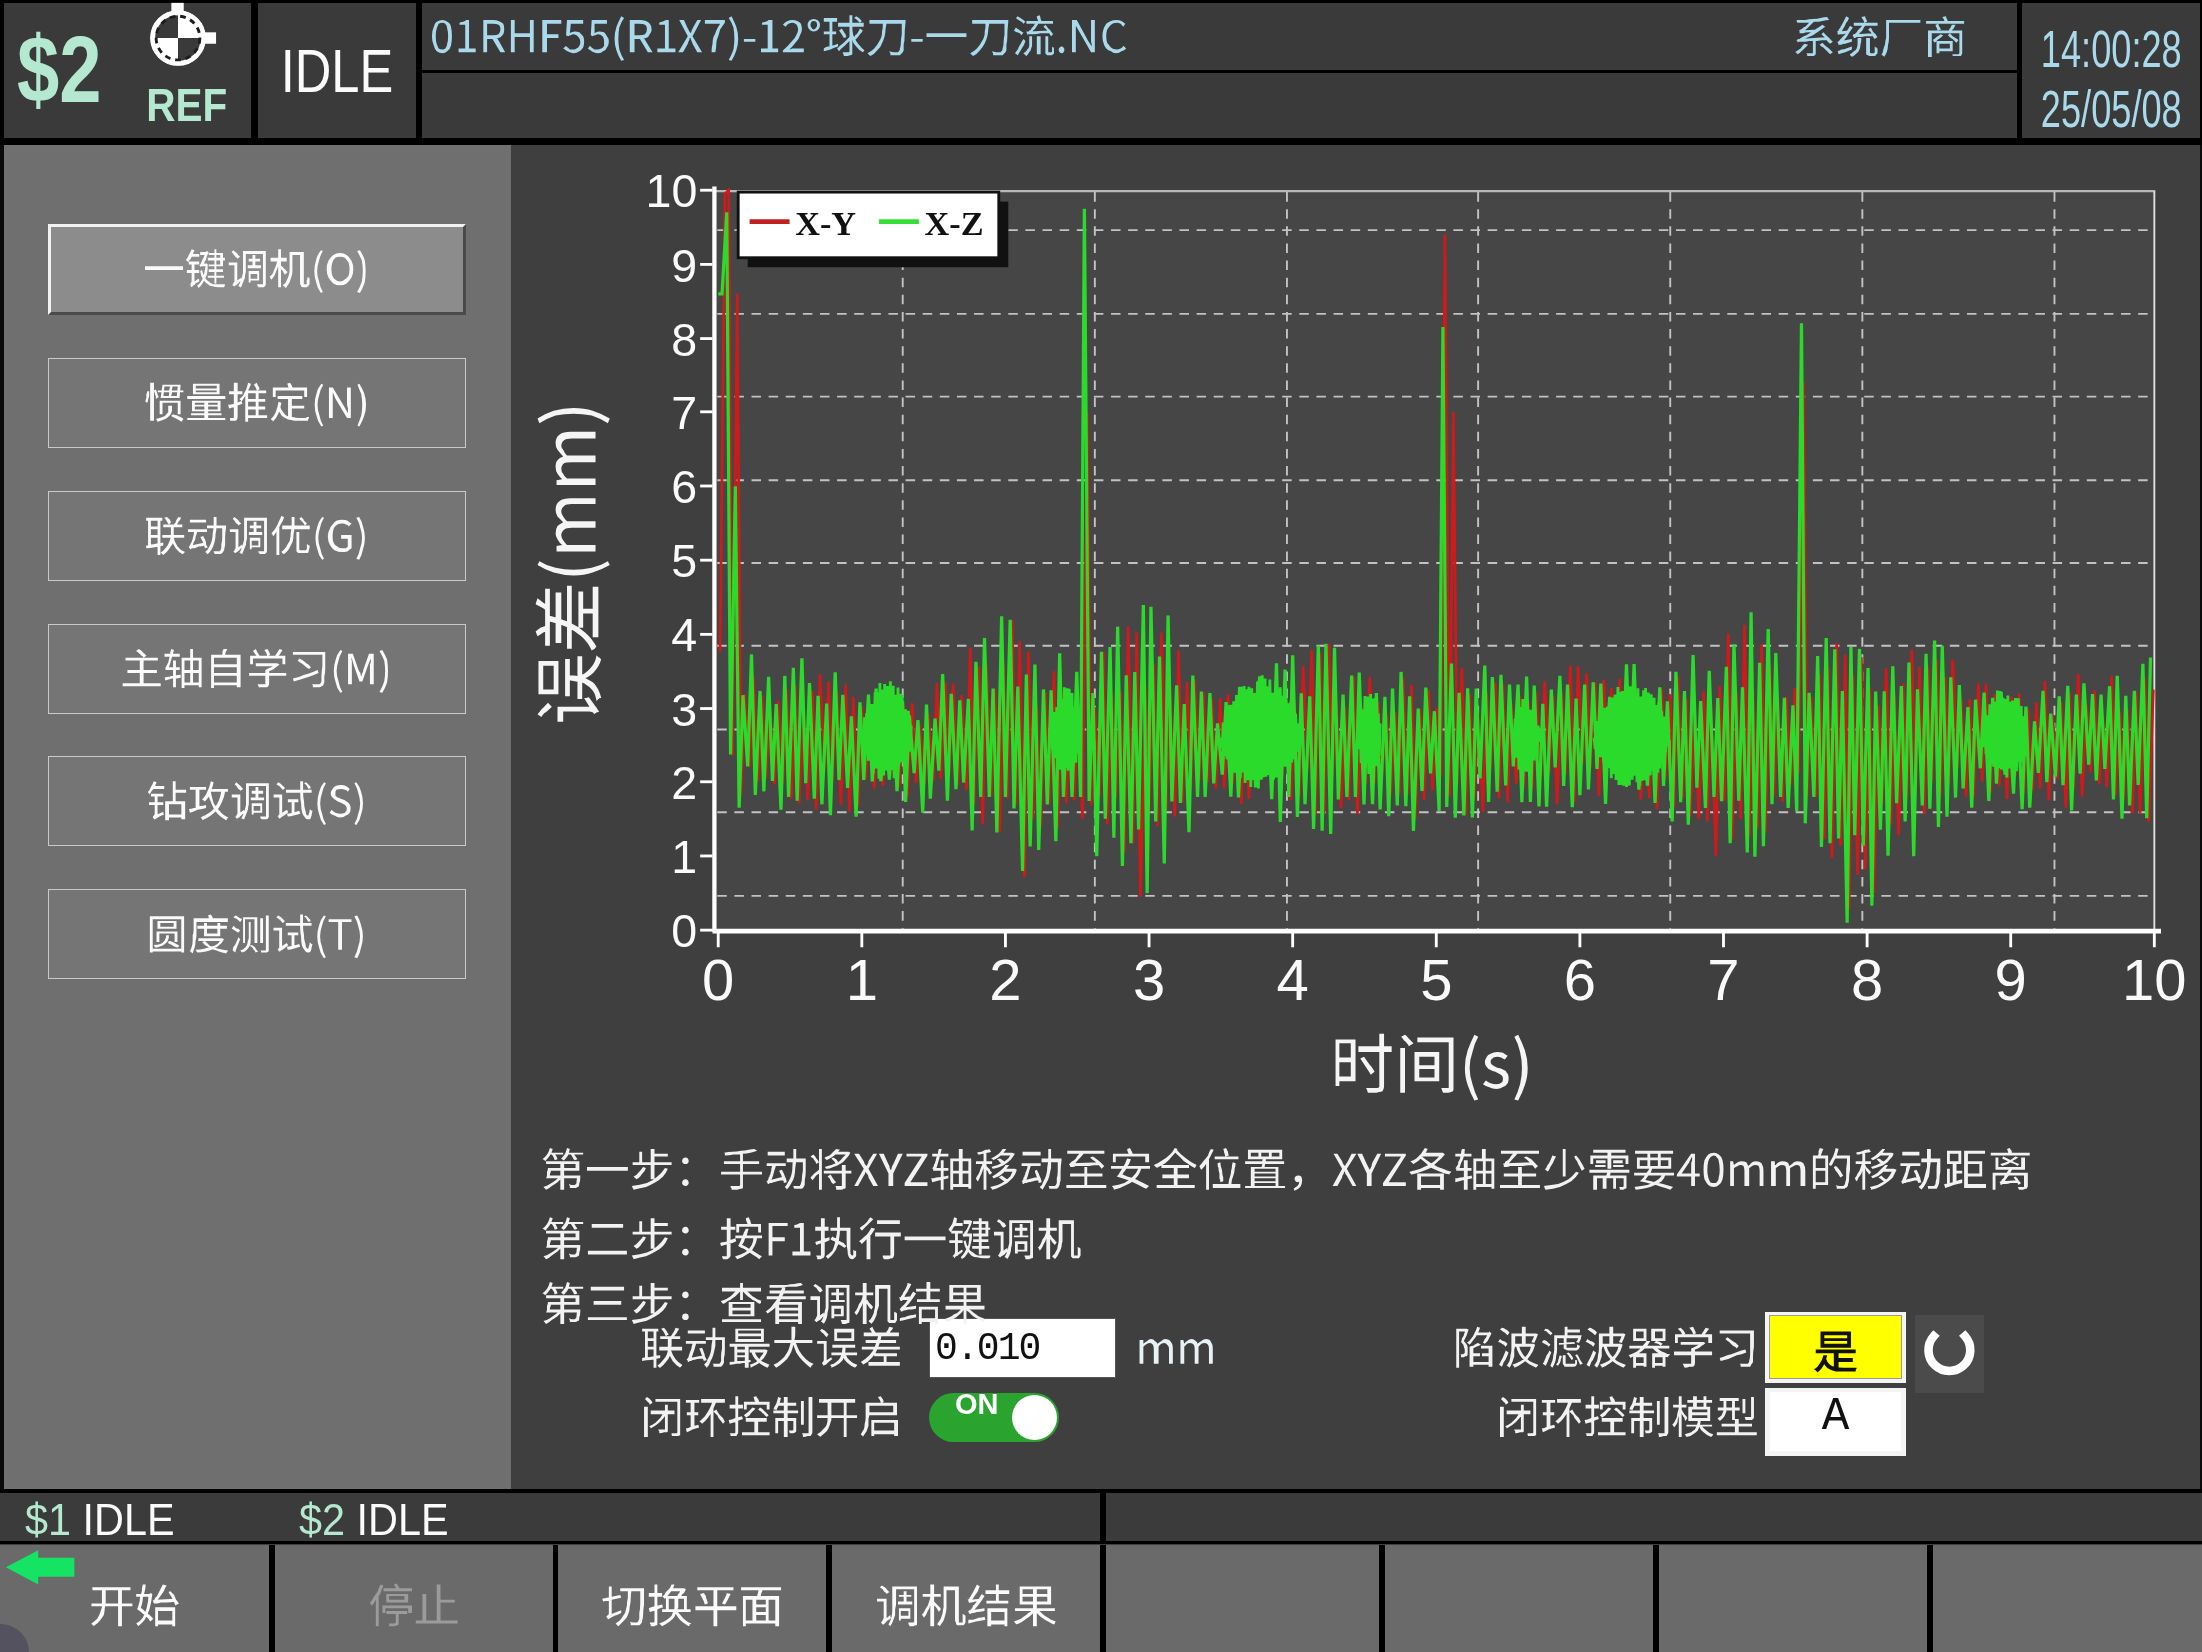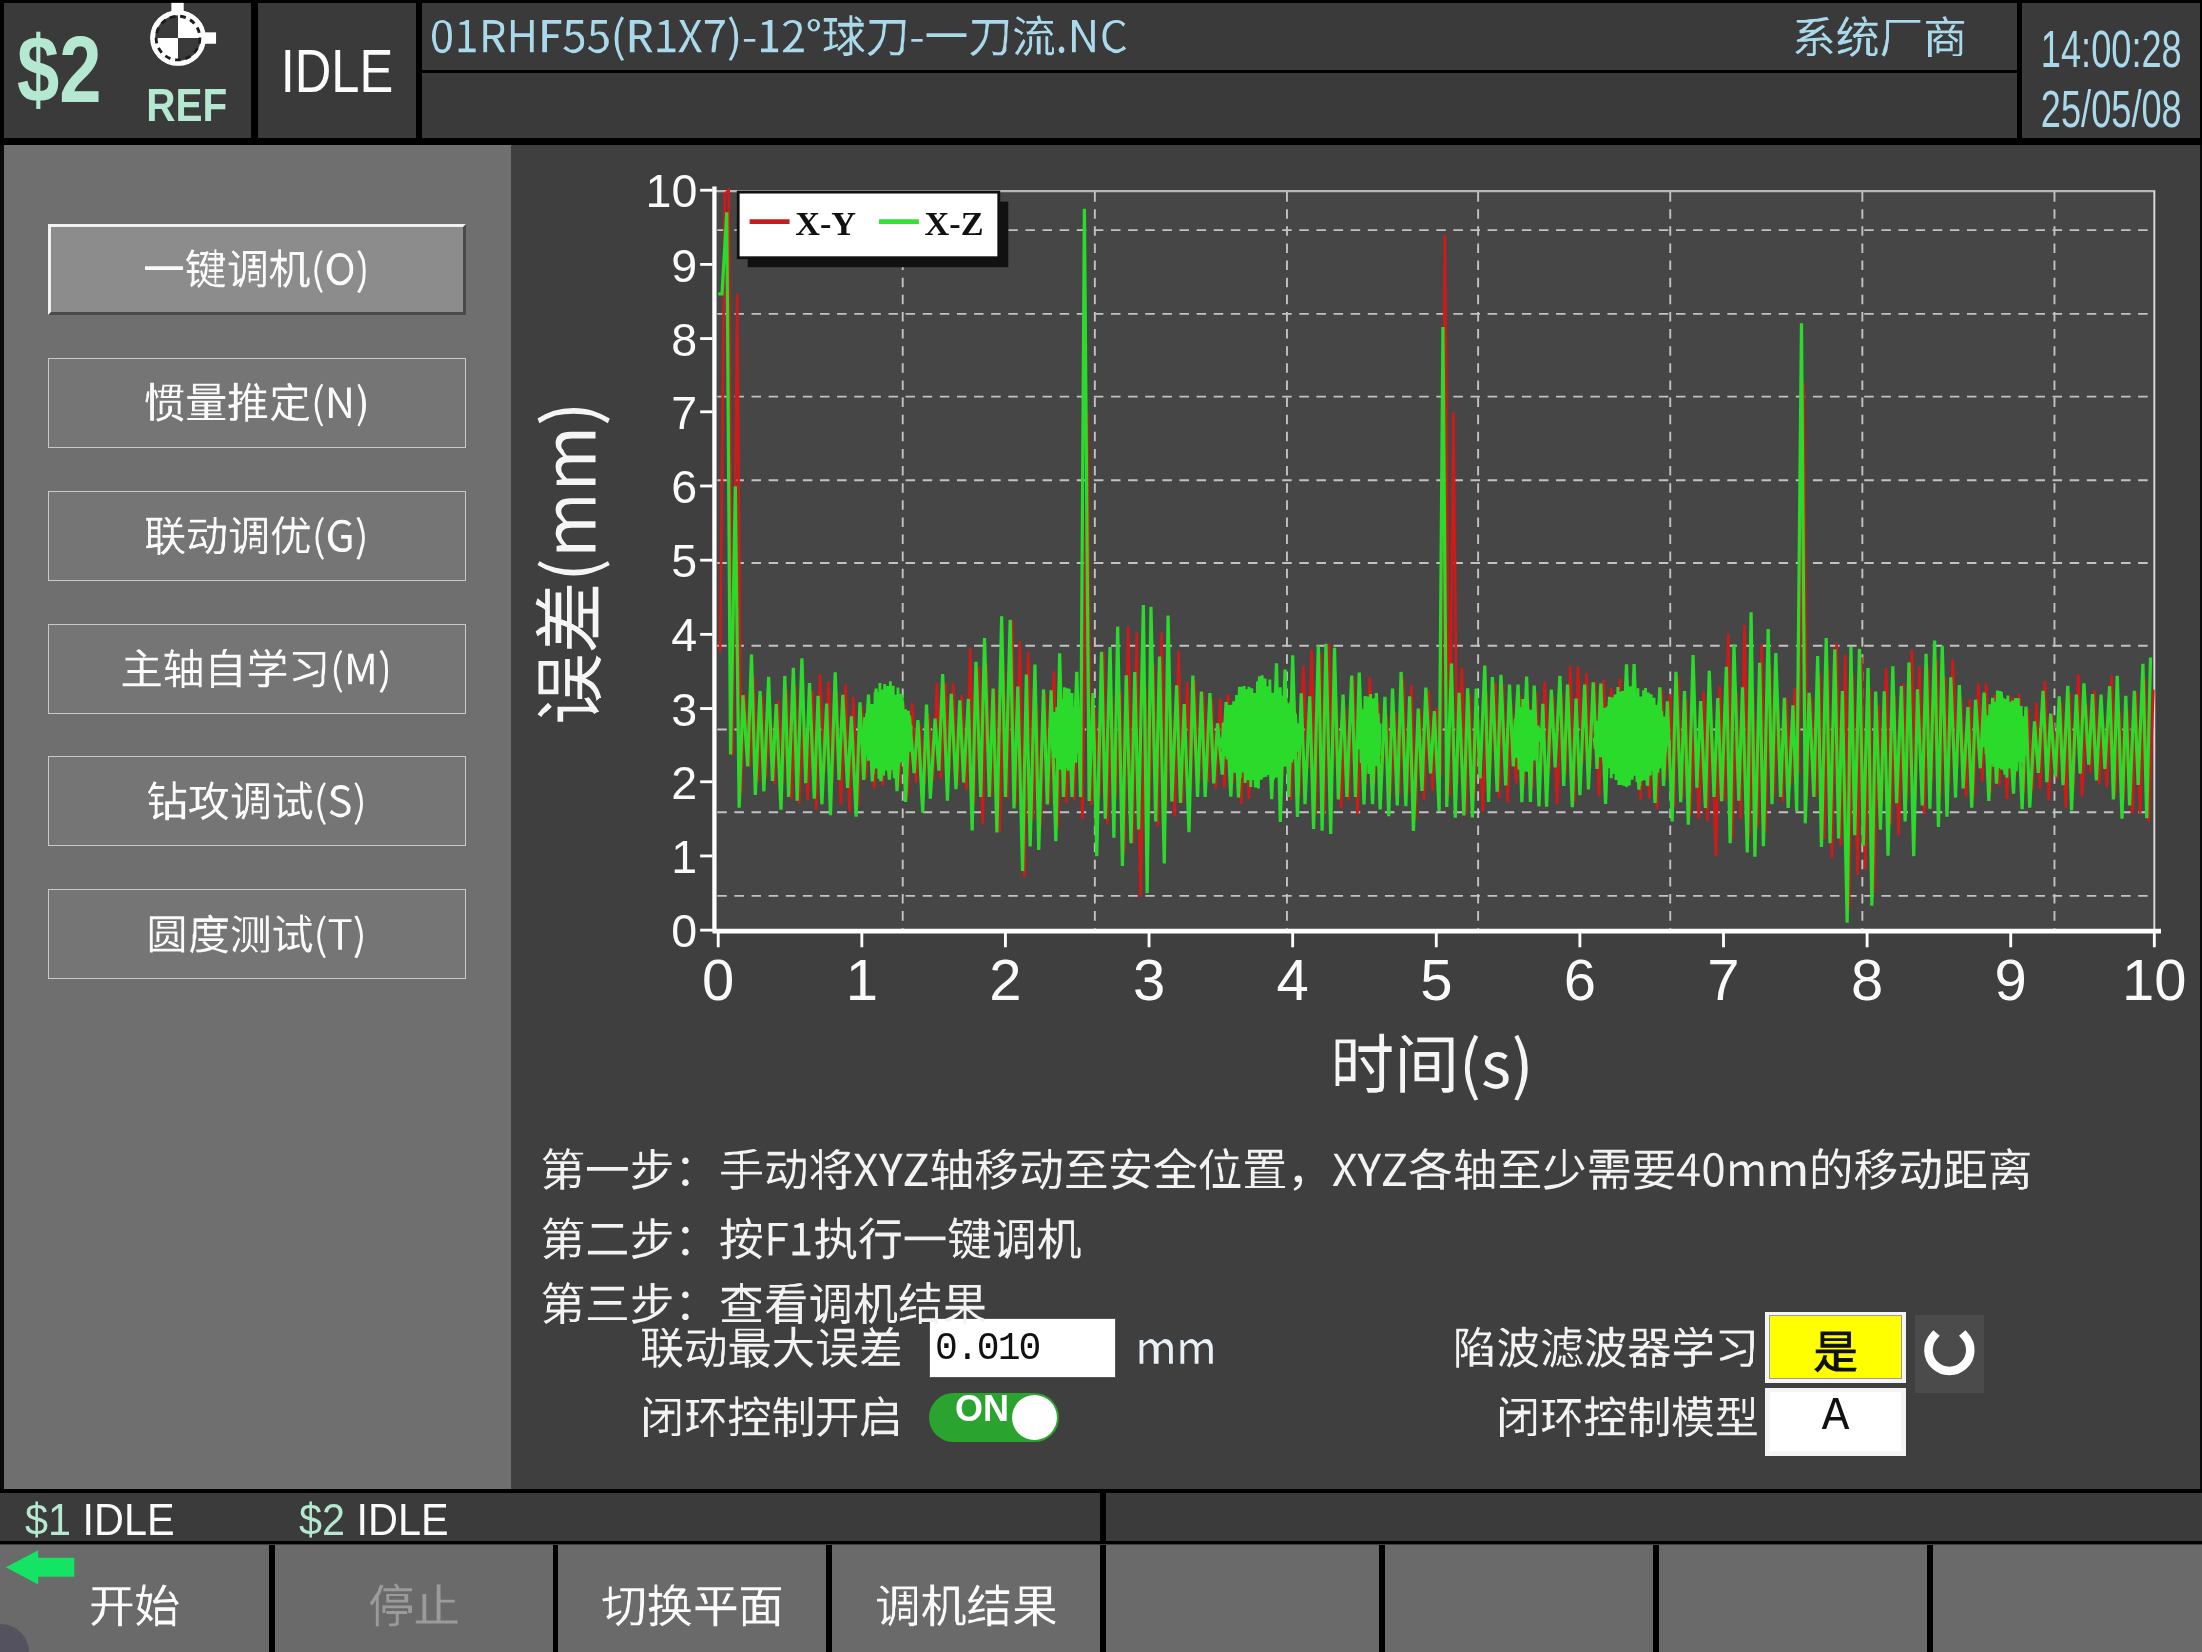--- a/index.html
+++ b/index.html
@@ -34,21 +34,21 @@
 <div class="abs" style="left:929px;top:1318px;width:187px;height:60px;background:#fff;border:1.9px solid #555;"></div>
 <div class="abs" style="left:935px;top:1327px;width:176px;font-size:38px;font-family:'Liberation Mono',monospace;color:#111;letter-spacing:-1.9px;">0.010</div>
 <div class="abs" style="left:1765px;top:1312px;width:141px;height:71px;background:#f4f4f4;"></div>
 <div class="abs" style="left:1769px;top:1315px;width:133px;height:64px;background:#ffff00;border:1px solid #999;"></div>
 <div class="abs" style="left:1915px;top:1315px;width:69px;height:78px;background:#4b4b4b;"></div>
 <div class="abs" style="left:1765px;top:1388px;width:141px;height:68px;background:#f4f4f4;"></div>
 <div class="abs" style="left:1770px;top:1392px;width:131px;height:59px;background:#ffffff;"></div>
 <div class="abs" style="left:1770px;top:1391px;width:131px;text-align:center;font-size:46px;font-family:'Liberation Mono',monospace;color:#111;">A</div>
 
 <div class="abs" style="left:929px;top:1393px;width:130px;height:49px;background:#2aa32f;border-radius:25px;"></div>
-<div class="abs" style="left:955px;top:1388px;font-size:36px;font-weight:bold;color:#fff;">ON</div>
+<div class="abs" style="left:955px;top:1388px;font-size:29px;font-weight:bold;color:#fff;">ON</div>
 <div class="abs" style="left:1012px;top:1395px;width:45px;height:45px;background:#fff;border-radius:50%;"></div>
 
 <div class="abs" style="left:0;top:1489px;width:2203px;height:55px;background:#000"></div>
 <div class="abs" style="left:0;top:1493px;width:1100px;height:48px;background:#3b3b3b"></div>
 <div class="abs" style="left:1106px;top:1493px;width:1097px;height:48px;background:#3b3b3b"></div>
 <div class="abs" style="left:25px;top:1494px;font-size:45px;transform:scaleX(.92);transform-origin:left;"><span style="color:#b5e8d0">$1</span> <span style="color:#fbfbfb">IDLE</span></div>
 <div class="abs" style="left:299px;top:1494px;font-size:45px;transform:scaleX(.92);transform-origin:left;"><span style="color:#b5e8d0">$2</span> <span style="color:#fbfbfb">IDLE</span></div>
 
 <div class="abs" style="left:0;top:1545px;width:2203px;height:107px;background:#000"></div>
 <div class="abs" style="left:0px;top:1545px;width:269px;height:107px;background:#6a6a6a"></div>

